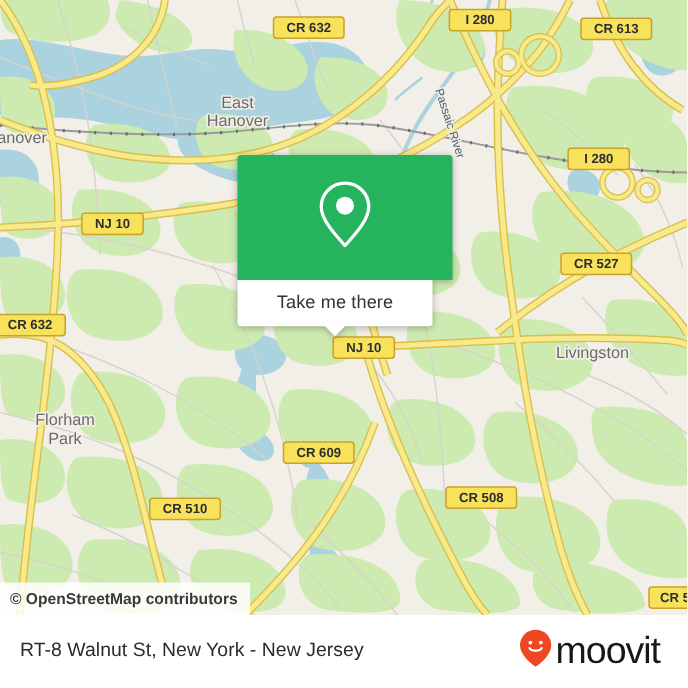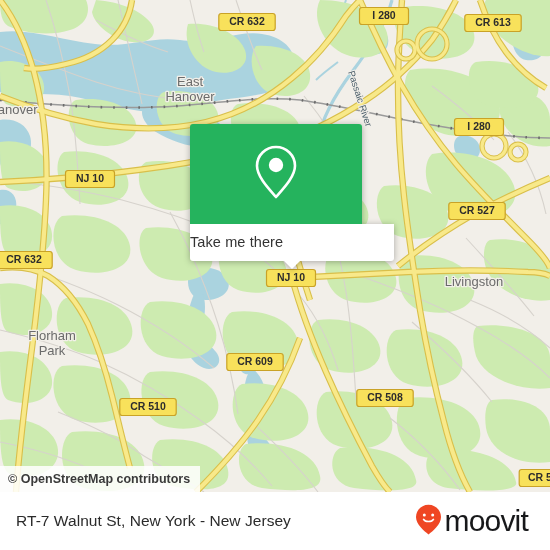--- a/index.html
+++ b/index.html
@@ -47,26 +47,27 @@
     border-radius: 3px 3px 0 0;
     position: relative;
   }
   #popup-pin {
     position: absolute;
     left: 50%;
     top: 50%;
     transform: translate(-50%, -50%);
   }
   #popup-label {
-    width: 204px;
+    width: 156px;
     height: 37px;
     background: #ffffff;
     border-radius: 0 0 3px 3px;
     display: flex;
     align-items: center;
+    justify-content: center;
     position: relative;
   }
   #popup-label-text {
     font-size: 14.5px;
     color: #333333;
     letter-spacing: 0.1px;
     line-height: 1;
   }
   #popup-tail {
     position: absolute;
@@ -429,21 +430,21 @@
         </svg>
       </span>
     </div>
     <div id="popup-label">
       <span id="popup-label-text">Take me there</span>
       <span id="popup-tail"></span>
     </div>
   </div>
 
   <div id="footer">
-    <span id="footer-title">RT-7 Walnut St, New York - New Jersey</span>
+    <span id="footer-title">RT-8 Walnut St, New York - New Jersey</span>
     <span id="brand">
       <span>
         <svg width="27" height="31" viewBox="0 0 27 31" xmlns="http://www.w3.org/2000/svg">
           <path d="M13.5 0.8 C6.6 0.8 1 6.3 1 13.1 C1 20.5 9.4 27.5 13.5 30.4 C17.6 27.5 26 20.5 26 13.1 C26 6.3 20.4 0.8 13.5 0.8 Z" fill="#ef4623"></path>
           <circle cx="9.3" cy="11" r="1.5" fill="#ffffff"></circle>
           <circle cx="17.7" cy="11" r="1.5" fill="#ffffff"></circle>
           <path d="M8.6 15.4 C10.0 18.2 17.0 18.2 18.4 15.4" fill="none" stroke="#ffffff" stroke-width="1.7" stroke-linecap="round"></path>
         </svg>
       </span>
       <span id="brand-wordmark">moovit</span>

